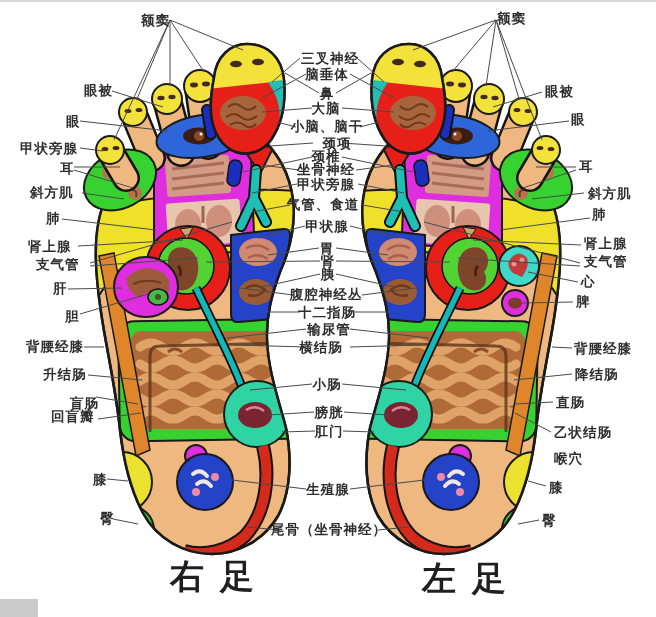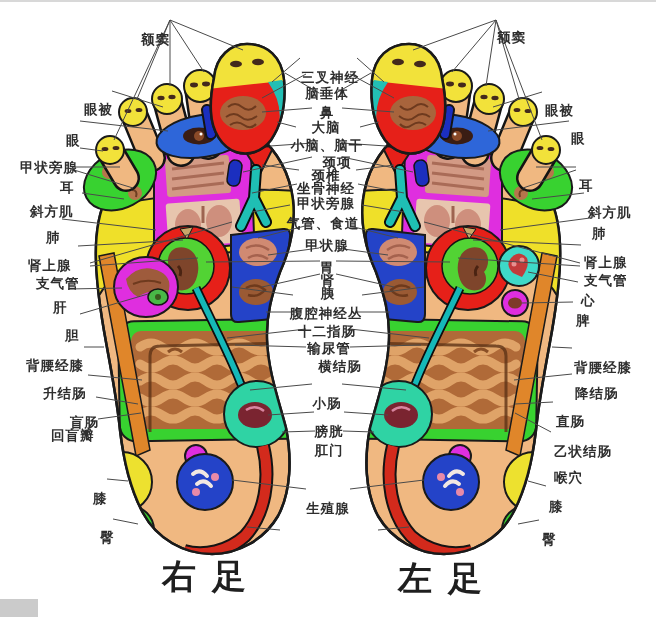--- a/index.html
+++ b/index.html
@@ -1,20 +1,20 @@
 <!DOCTYPE html>
 <html style="--bg: #FFFFFF; --skin: #F0B881; --ink: #1a1a1a; --label: #2e2e2e; --line: #4a4a4a; --yellow: #EFE029; --red: #E62019; --teal: #23BFB4; --blue: #2443C8; --eyeblue: #2E66D9; --green: #38D230; --magenta: #DF2EDF; --orange: #E0862A; --turquoise: #2FD3A4; --heel_red: #D32A1C; --knee_yellow: #EDE12F; --toe_yellow: #F2E23A; --heart_teal: #3ED9C8;"><head>
 <meta charset="utf-8">
 <style>
   html,body{margin:0;padding:0;background:#fff;}
   #stage{position:relative;width:656px;height:617px;background:var(--bg);overflow:hidden;
          font-family:"Liberation Serif",serif;}
   #art{position:absolute;left:0;top:0;}
   .lb{position:absolute;font:700 13.5px/1.15 "Liberation Serif",serif;color:var(--label);
-      white-space:nowrap;letter-spacing:1px;margin-top:19px;}
+      white-space:nowrap;letter-spacing:1px;}
   .lb.c{transform:translateX(-50%);font-family:Liberation Serif, serif;}
   .ft{position:absolute;font:700 34px/1 "Liberation Serif",serif;color:#1f1f1f;
       letter-spacing:16px;transform:translateX(-50%);}
   .topline{position:absolute;left:0;top:0;width:656px;height:2px;background:#d8d8d8;}
   .corner{position:absolute;left:0;top:599px;width:38px;height:18px;background:#cbcbcb;}
   
   .skin{fill:var(--skin);stroke:var(--ink);stroke-width:2.5;}
   .zy{fill:var(--yellow);stroke:var(--ink);stroke-width:2;}
   .zr{fill:var(--red);stroke:var(--ink);stroke-width:2;}
   .zg{fill:var(--green);stroke:var(--ink);stroke-width:2;}
@@ -316,41 +316,42 @@
   <div class="lb c" style="left:326px;top:162px">坐骨神经</div>
   <div class="lb c" style="left:326px;top:177px">甲状旁腺</div>
   <div class="lb c" style="left:323px;top:197px">气管、食道</div>
   <div class="lb c" style="left:327px;top:219px">甲状腺</div>
   <div class="lb c" style="left:327px;top:241px">胃</div>
   <div class="lb c" style="left:328px;top:254px">肾</div>
   <div class="lb c" style="left:328px;top:267px">胰</div>
   <div class="lb c" style="left:326px;top:287px">腹腔神经丛</div>
   <div class="lb c" style="left:327px;top:305px">十二指肠</div>
   <div class="lb c" style="left:329px;top:322px">输尿管</div>
-  <div class="lb c" style="left:340px;top:340px">横结肠</div>
+  <div class="lb c" style="left:321px;top:340px">横结肠</div>
   <div class="lb c" style="left:327px;top:377px">小肠</div>
   <div class="lb c" style="left:329px;top:405px">膀胱</div>
   <div class="lb c" style="left:329px;top:424px">肛门</div>
   <div class="lb c" style="left:328px;top:482px">生殖腺</div>
+  <div class="lb c" style="left:329px;top:522px">尾骨（坐骨神经）</div>
 
   <div class="lb" style="left:497px;top:11px">额窦</div>
   <div class="lb" style="left:545px;top:84px">眼被</div>
   <div class="lb" style="left:571px;top:112px">眼</div>
   <div class="lb" style="left:579px;top:159px">耳</div>
   <div class="lb" style="left:588px;top:186px">斜方肌</div>
   <div class="lb" style="left:592px;top:207px">肺</div>
   <div class="lb" style="left:584px;top:236px">肾上腺</div>
   <div class="lb" style="left:584px;top:254px">支气管</div>
   <div class="lb" style="left:581px;top:274px">心</div>
   <div class="lb" style="left:576px;top:294px">脾</div>
   <div class="lb" style="left:574px;top:341px">背腰经膝</div>
   <div class="lb" style="left:575px;top:367px">降结肠</div>
   <div class="lb" style="left:556px;top:395px">直肠</div>
   <div class="lb" style="left:554px;top:425px">乙状结肠</div>
   <div class="lb" style="left:554px;top:451px">喉穴</div>
   <div class="lb" style="left:549px;top:480px">膝</div>
   <div class="lb" style="left:542px;top:513px">臀</div>
 
-  <div class="ft" style="left:212px;top:560px">右足</div>
-  <div class="ft" style="left:448px;top:562px">左足</div>
+  <div class="ft" style="left:220px;top:560px">右足</div>
+  <div class="ft" style="left:472px;top:562px">左足</div>
 
   <div class="corner"></div>
 </div>
 
 </body></html>

